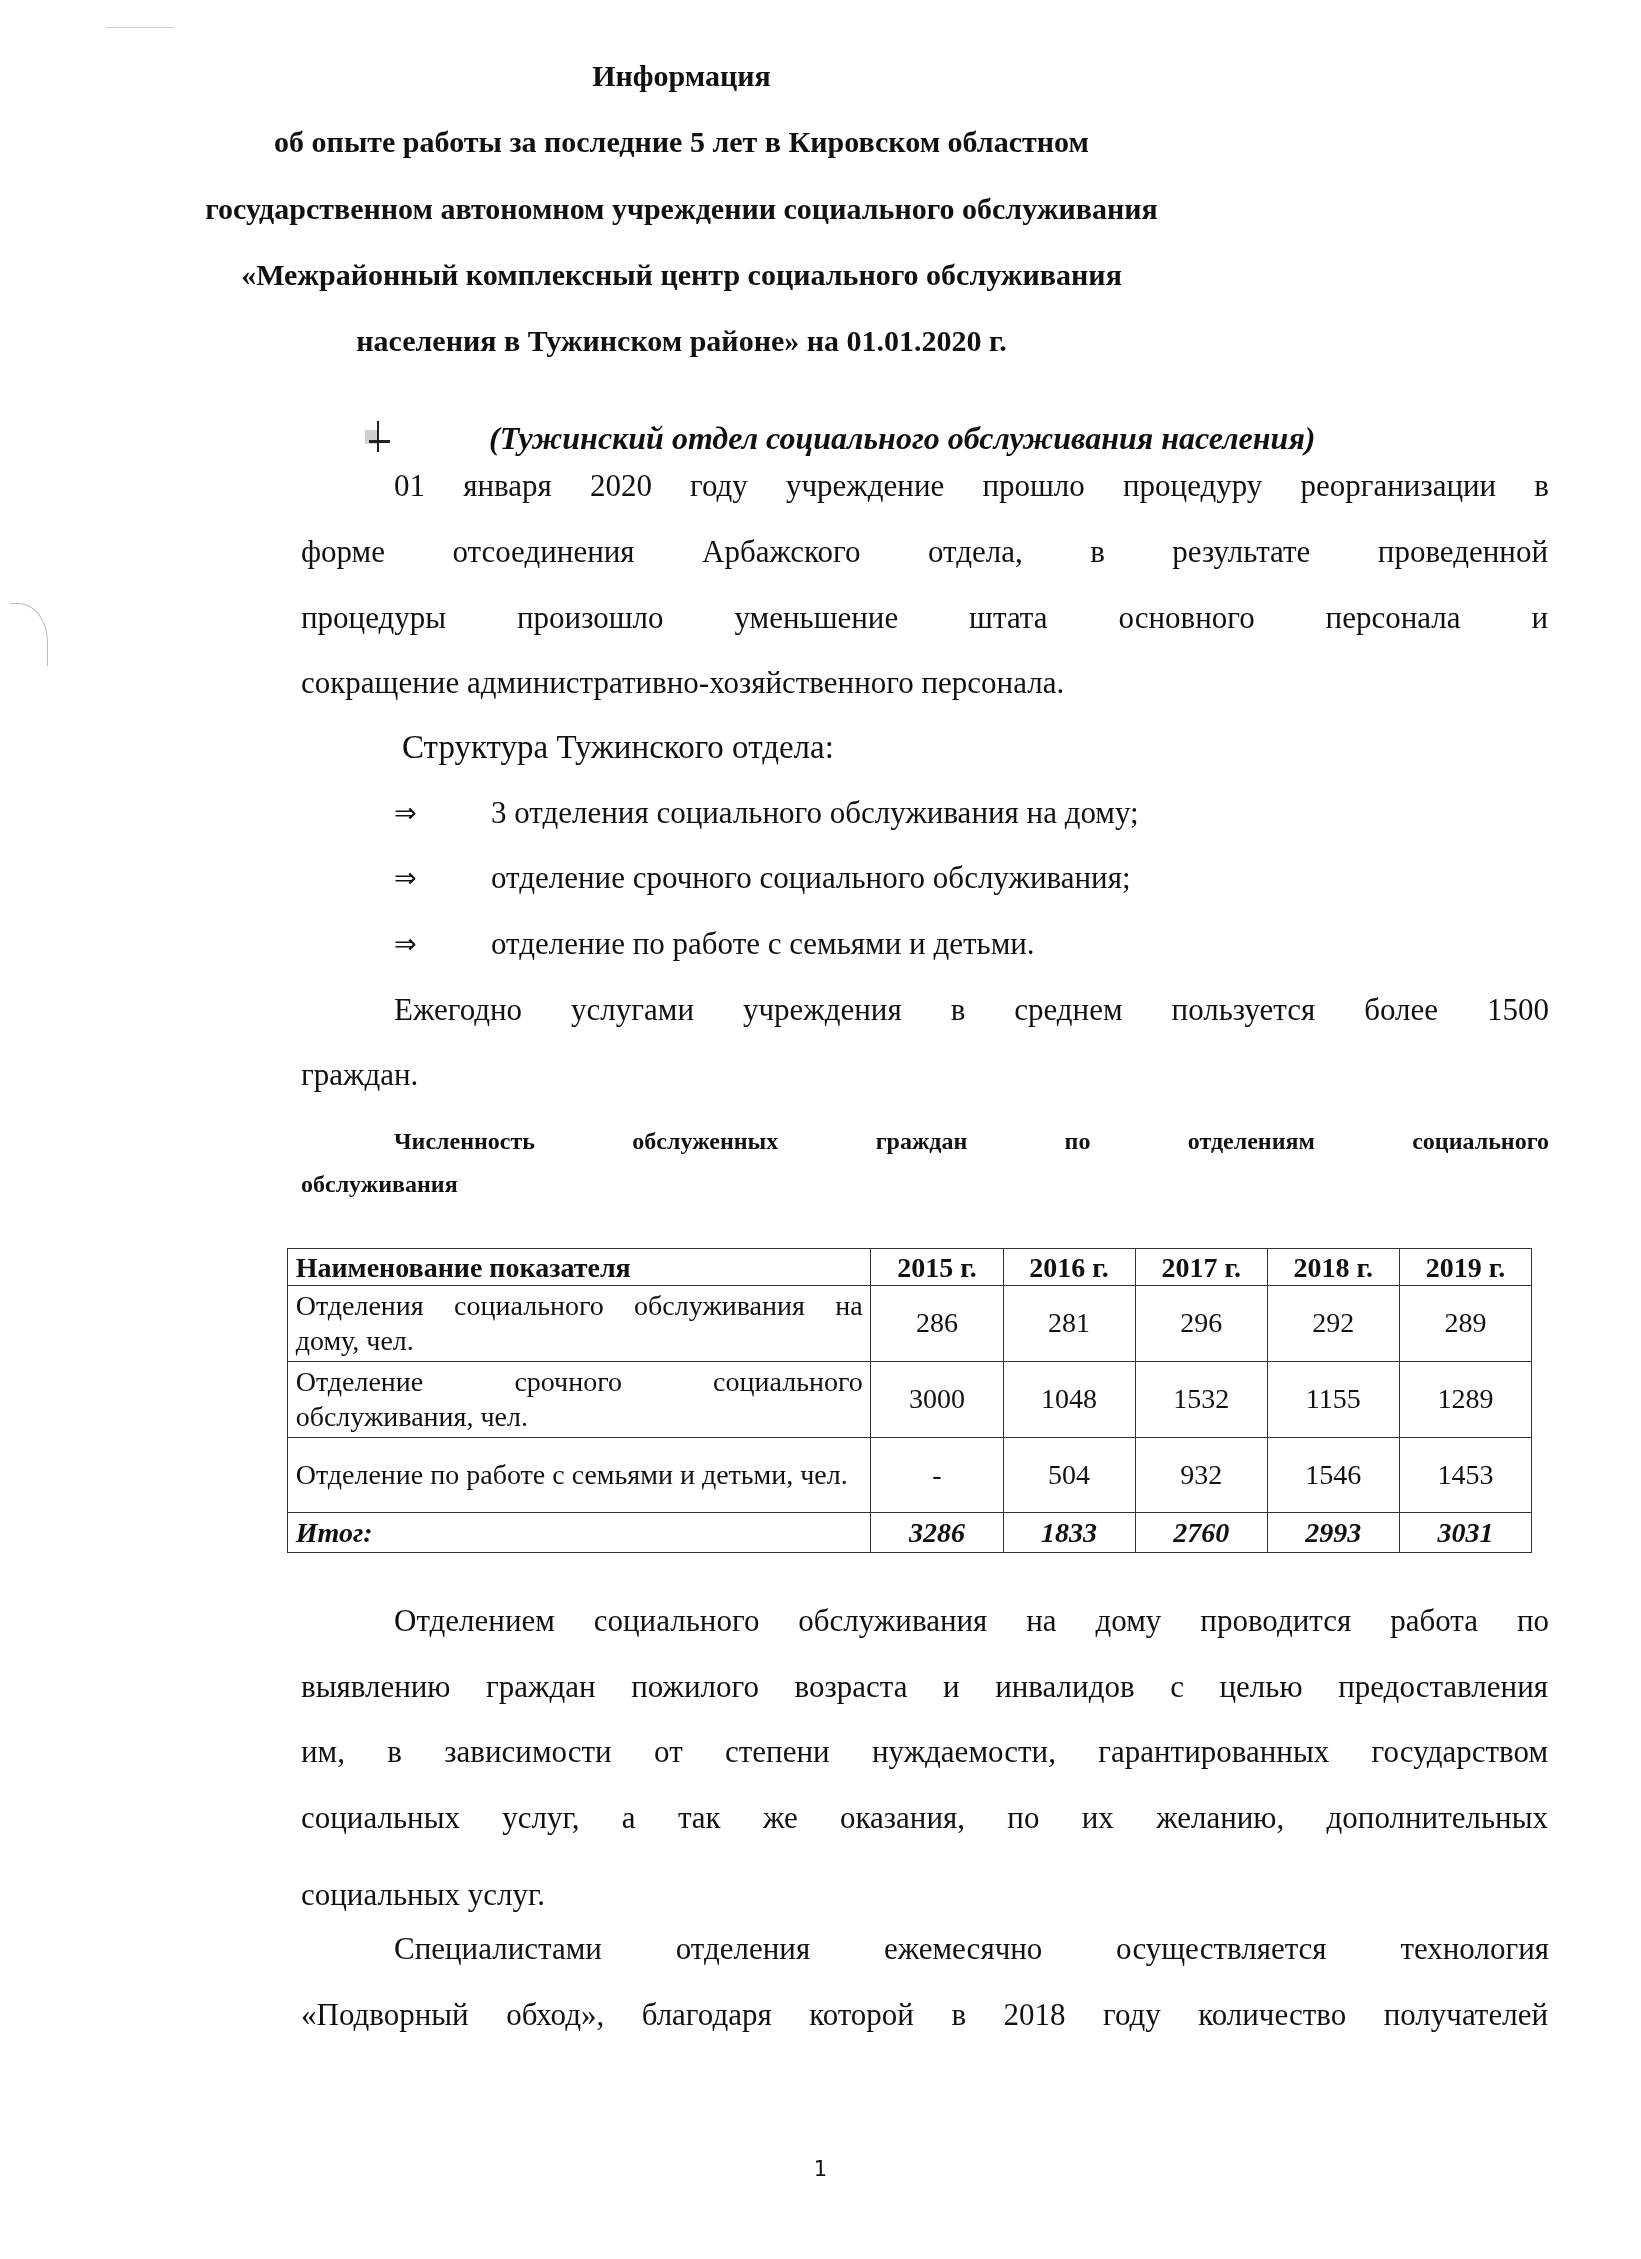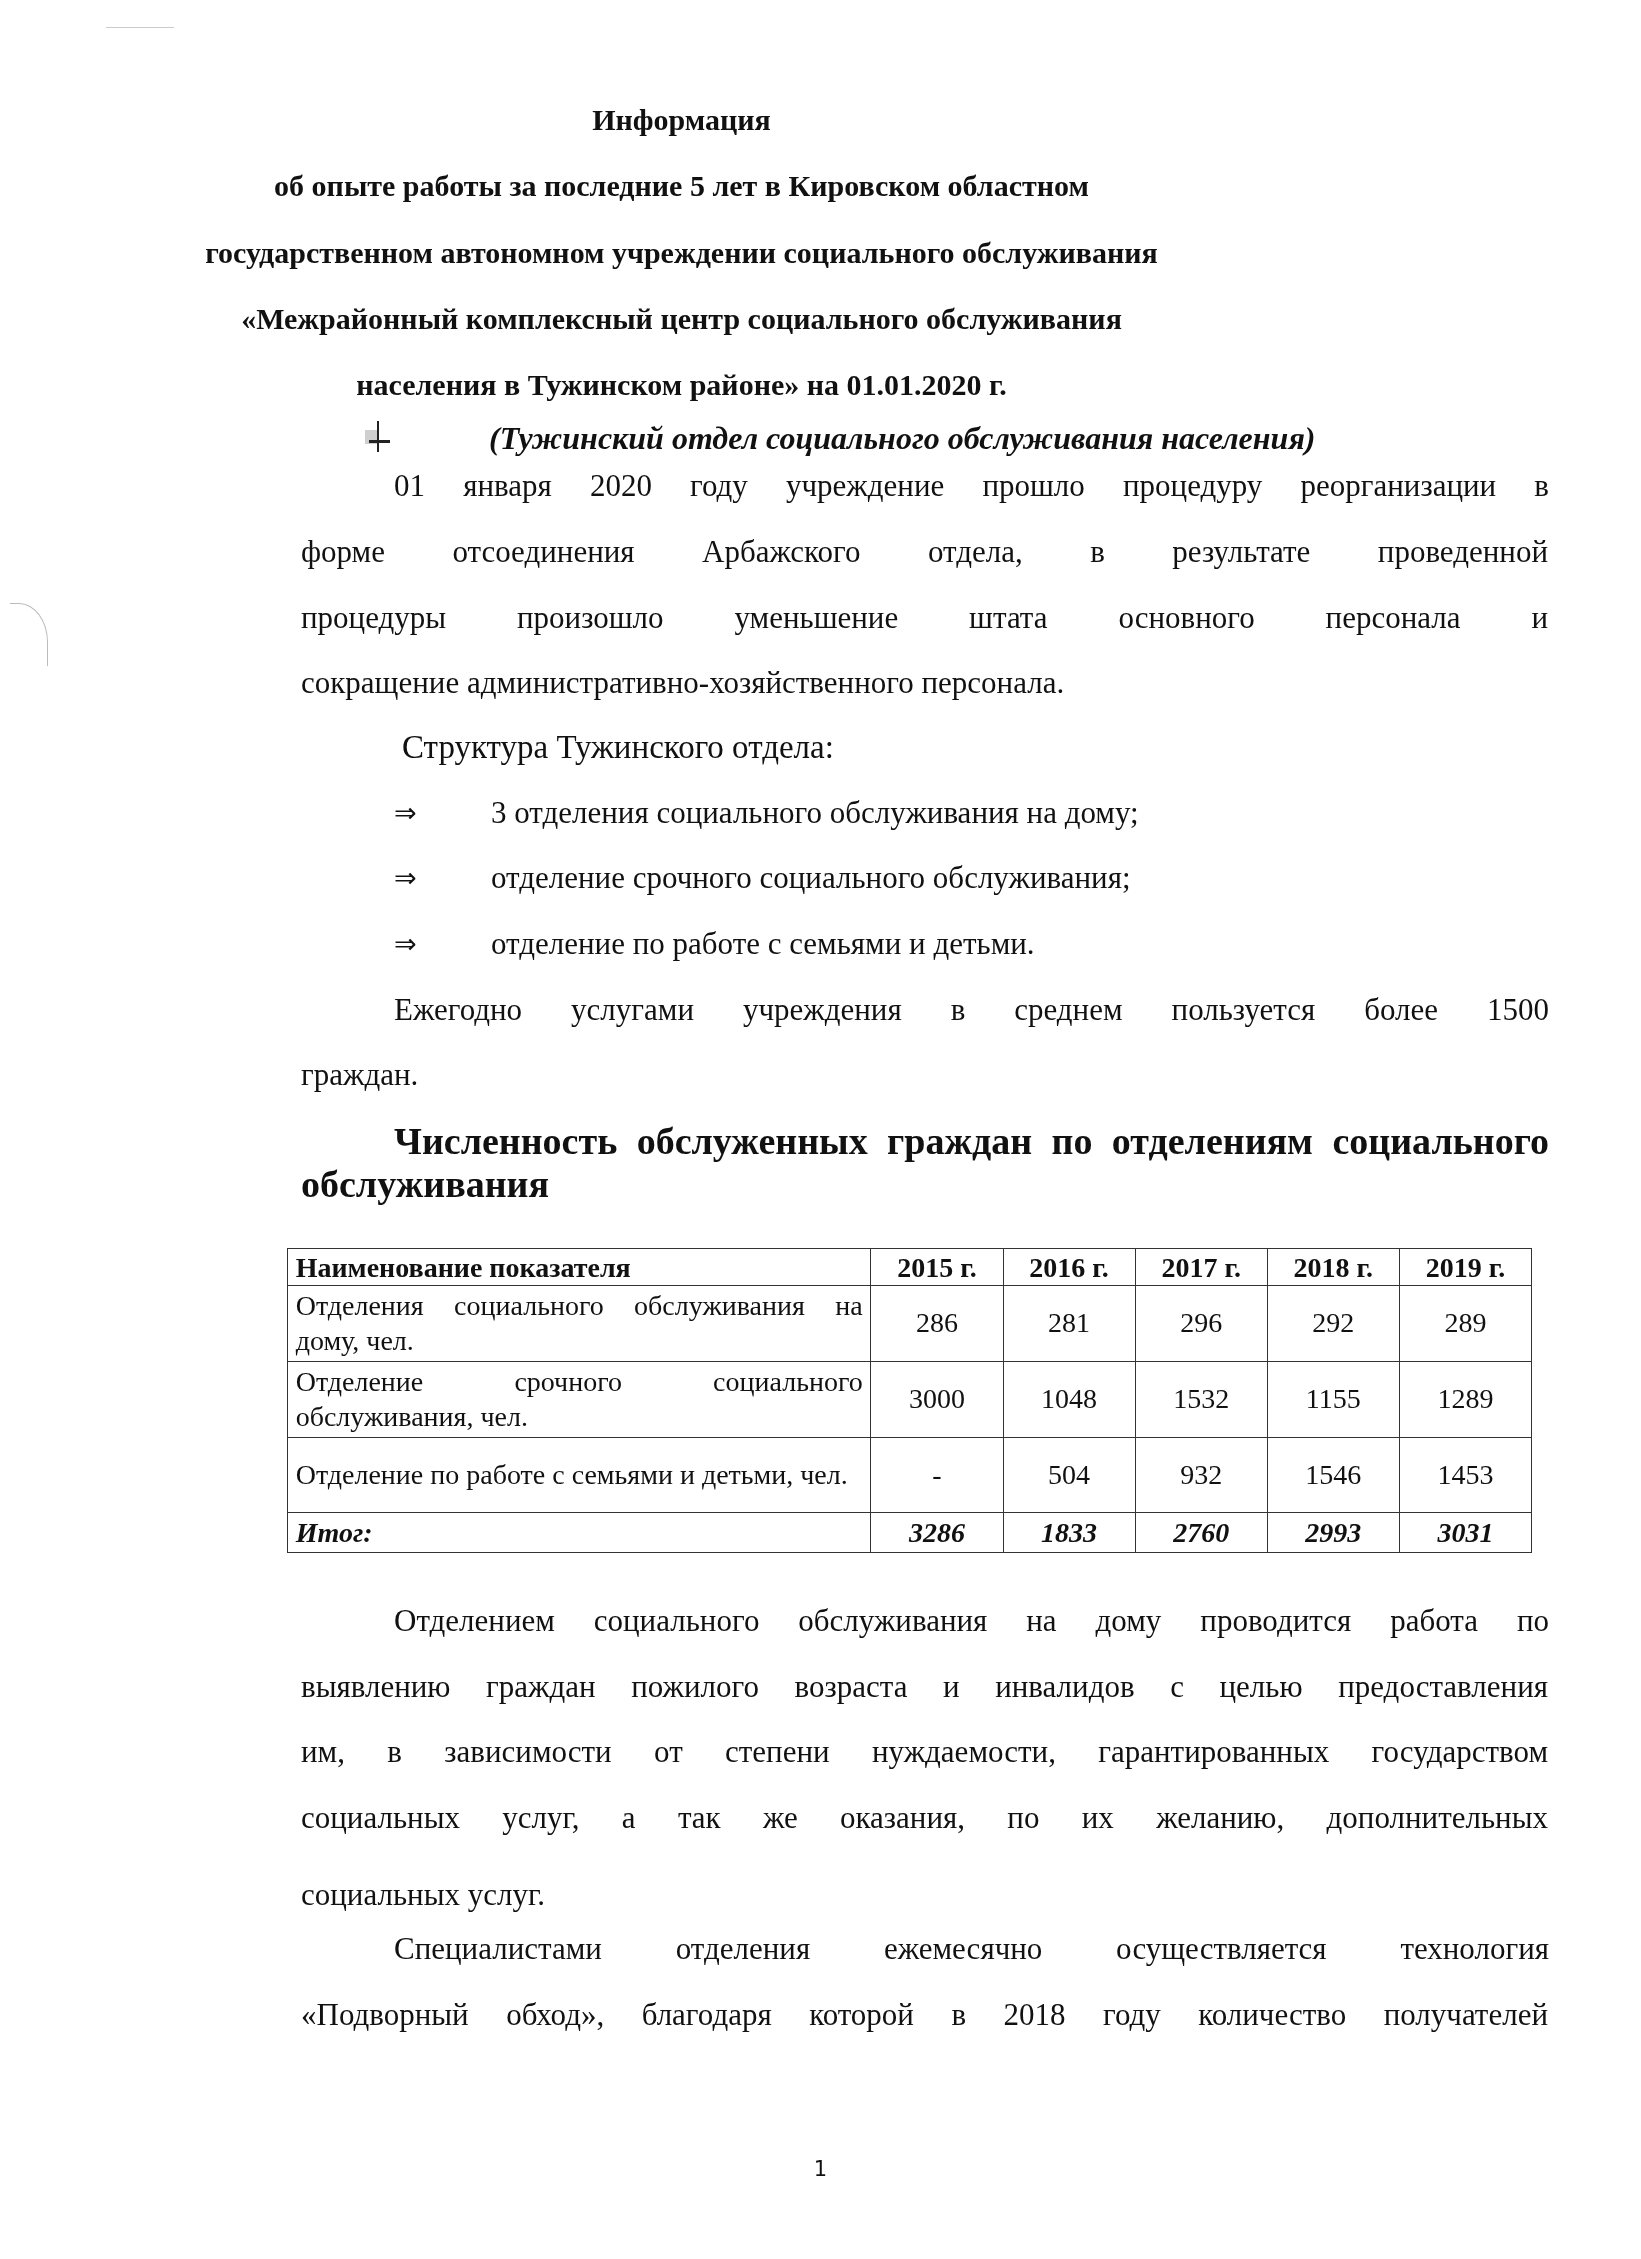--- a/index.html
+++ b/index.html
@@ -1,21 +1,21 @@
 <!DOCTYPE html>
 <html><head>
 <meta charset="utf-8">
 <style>
   html, body { margin: 0; padding: 0; background: #ffffff; }
   body { width: 1641px; height: 2259px; position: relative; overflow: hidden;
          font-family: "Liberation Serif", "DejaVu Serif", serif; color: #111; }
   .page { position: absolute; left: 0; top: 0; width: 1641px; height: 2259px; background: #fff; }
 
   .title-line { position: absolute; left: 0; width: 1363px; text-align: center;
-                font-weight: bold; font-size: 30px; line-height: 39px; white-space: nowrap; margin-top: 44px; }
+                font-weight: bold; font-size: 30px; line-height: 39px; white-space: nowrap; }
   .title-line.l0 { top: 56px; }
   .title-line.l1 { top: 122px; }
   .title-line.l2 { top: 189px; }
   .title-line.l3 { top: 255px; }
   .title-line.l4 { top: 321px; }
 
   .subtitle-row { position: absolute; top: 417px; left: 363px; height: 42px; width: 1188px; }
   .sub-bullet { position: absolute; left: 0; top: 1.9px; width: 35px; height: 37px; }
   .sub-bullet .v { position: absolute; left: 13.5px; top: 1.9px; width: 2.9px; height: 31px; background: #222; }
   .sub-bullet .h { position: absolute; left: 5.8px; top: 21px; width: 21px; height: 2.9px; background: #222; }
@@ -38,21 +38,21 @@
   .list-item .arrow { position: absolute; left: 0; top: 0; font-family: "DejaVu Sans", sans-serif;
                       font-size: 27px; line-height: 42px; }
   .list-item .text { position: absolute; left: 97px; top: 0; font-size: 31px; line-height: 42px; white-space: nowrap; }
   .list-item.i0 { top: 792px; }
   .list-item.i1 { top: 857px; }
   .list-item.i2 { top: 923px; }
 
   .body-line.p2-0 { top: 989px; }
   .body-line.p2-1 { top: 1054px; font-family: Liberation Serif, serif; }
 
-  .heading-line { position: absolute; left: 301px; font-weight: bold; font-size: 38px; line-height: 42px; white-space: nowrap; font-family: Liberation Serif, serif; }
+  .heading-line { position: absolute; left: 301px; font-weight: bold; font-size: 24px; line-height: 42px; white-space: nowrap; font-family: Liberation Serif, serif; }
   .heading-line.h0 { left: 394px; width: 1155px; top: 1120px; text-align: justify; text-align-last: justify; }
   .heading-line.h1 { top: 1163px; }
 
   table.stats { position: absolute; left: 287px; top: 1248px; width: 1245px; border-collapse: collapse;
                 font-size: 28px; }
   table.stats td, table.stats th { border: 1.9px solid #333; padding: 0 7.7px; vertical-align: middle; }
   table.stats th { font-weight: bold; height: 36px; line-height: 33px; }
   table.stats th.name { text-align: left; width: 567px; }
   table.stats th.yr { text-align: center; }
   table.stats td.name { text-align: justify; text-align-last: left; line-height: 35px; padding: 1.9px 7.7px 1.9px 7.7px; height: 71px; }

